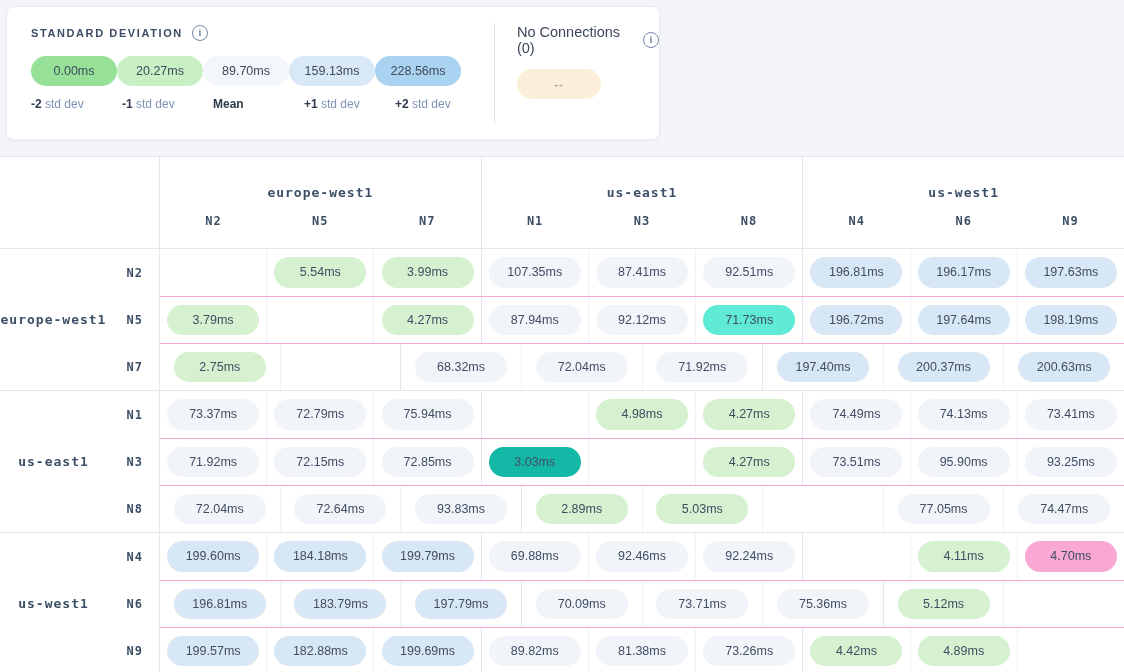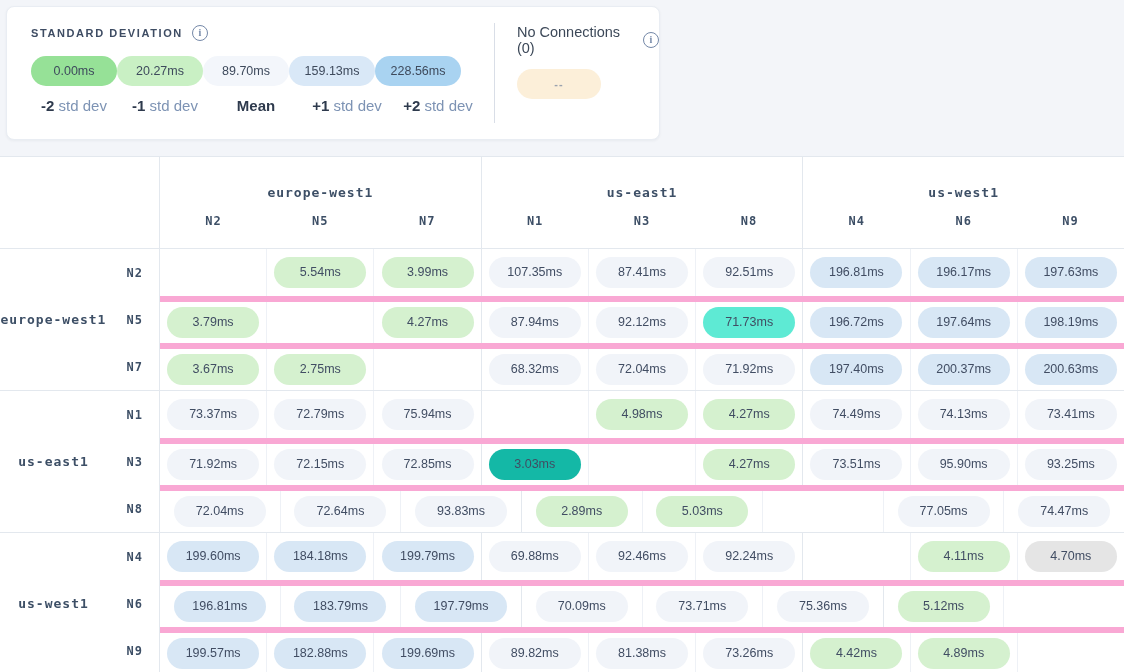--- a/index.html
+++ b/index.html
@@ -27,21 +27,21 @@
     display:inline-flex; align-items:center; justify-content:center;
     font-family:"Liberation Serif",serif; cursor:pointer; flex:0 0 auto;
   }
   .pill-row { display:flex; margin-top:15px; }
   .legend-pill {
     width:86px; height:30px; border-radius:15px;
     display:flex; align-items:center; justify-content:center;
     font-size:12.5px; color:#3e4a5c;
   }
   .label-row { display:flex; gap:5px; margin-top:11px; }
-  .legend-label { width:86px; text-align:center; font-size:15px; color:#7d93b4; }
+  .legend-label { width:86px; font-size:12px; color:#7d93b4; }
   .legend-label b { color:#2e3a4d; font-weight:bold; }
   .v-divider { width:1px; background:#d9dee7; margin:16px 0 16px 1px; }
   .noconn { padding:17px 0 0 22px; }
   .noconn-title { font-size:14.5px; color:#3c4858; }
   .noconn-pill {
     margin-top:13px; width:84px; height:30px; border-radius:15px;
     display:flex; align-items:center; justify-content:center;
     color:#9aa2ae; font-size:11px; font-weight:bold; letter-spacing:1px;
   }
 
@@ -71,21 +71,21 @@
   .row-group { display:flex; }
   .row-group + .row-group { border-top:1px solid #e3e8ee; }
   .group-left { width:160px; flex:0 0 160px; border-right:1px solid #e3e8ee; display:flex; }
   .region-label { flex:1; display:flex; align-items:center; justify-content:center; font-size:13px; }
   .node-col { width:52px; flex:0 0 52px; display:flex; flex-direction:column; padding-right:16px; }
   .node-row-label {
     flex:1; display:flex; align-items:center; justify-content:flex-end; font-size:12px;
   }
   .group-rows { flex:1; display:flex; flex-direction:column; }
   .m-row { height:47px; display:flex; }
-  .m-row + .m-row { border-top:6px solid #f9a8d4; }
+  .m-row + .m-row { border-top:1px solid #f9a8d4; }
   .m-cell { flex:1; display:flex; align-items:center; justify-content:center; border-left:1px solid #eef1f6; }
   .m-cell:first-child { border-left:none; }
   .m-cell.region-start { border-left:1px solid #e3e8ee; }
   .cell-pill {
     min-width:92px; padding:9px 14px; border-radius:17px;
     font-size:12.5px; color:#414d63; text-align:center; line-height:1;
   }
 </style>
 </head>
 <body>
@@ -209,23 +209,20 @@
             </div>
             <div class="m-cell">
               <div class="cell-pill" style="background: rgb(216, 231, 245);">197.64ms</div>
             </div>
             <div class="m-cell">
               <div class="cell-pill" style="background: rgb(216, 231, 245);">198.19ms</div>
             </div>
           </div>
           <div class="m-row">
             <div class="m-cell">
-              <div class="cell-pill" style="background: rgb(213, 241, 207);">3.67ms</div>
-            </div>
-            <div class="m-cell">
               <div class="cell-pill" style="background: rgb(213, 241, 207);">2.75ms</div>
             </div>
             <div class="m-cell"></div>
             <div class="m-cell region-start">
               <div class="cell-pill" style="background: rgb(241, 244, 249);">68.32ms</div>
             </div>
             <div class="m-cell">
               <div class="cell-pill" style="background: rgb(241, 244, 249);">72.04ms</div>
             </div>
             <div class="m-cell">
@@ -360,21 +357,21 @@
               <div class="cell-pill" style="background: rgb(241, 244, 249);">92.46ms</div>
             </div>
             <div class="m-cell">
               <div class="cell-pill" style="background: rgb(241, 244, 249);">92.24ms</div>
             </div>
             <div class="m-cell region-start"></div>
             <div class="m-cell">
               <div class="cell-pill" style="background: rgb(213, 241, 207);">4.11ms</div>
             </div>
             <div class="m-cell">
-              <div class="cell-pill" style="background: #e5e5e5; text-align: center;">4.70ms</div>
+              <div class="cell-pill" style="background: #f9a8d4; text-align: center;">4.70ms</div>
             </div>
           </div>
           <div class="m-row">
             <div class="m-cell">
               <div class="cell-pill" style="background: rgb(216, 231, 245);">196.81ms</div>
             </div>
             <div class="m-cell">
               <div class="cell-pill" style="background: rgb(216, 231, 245);">183.79ms</div>
             </div>
             <div class="m-cell">

